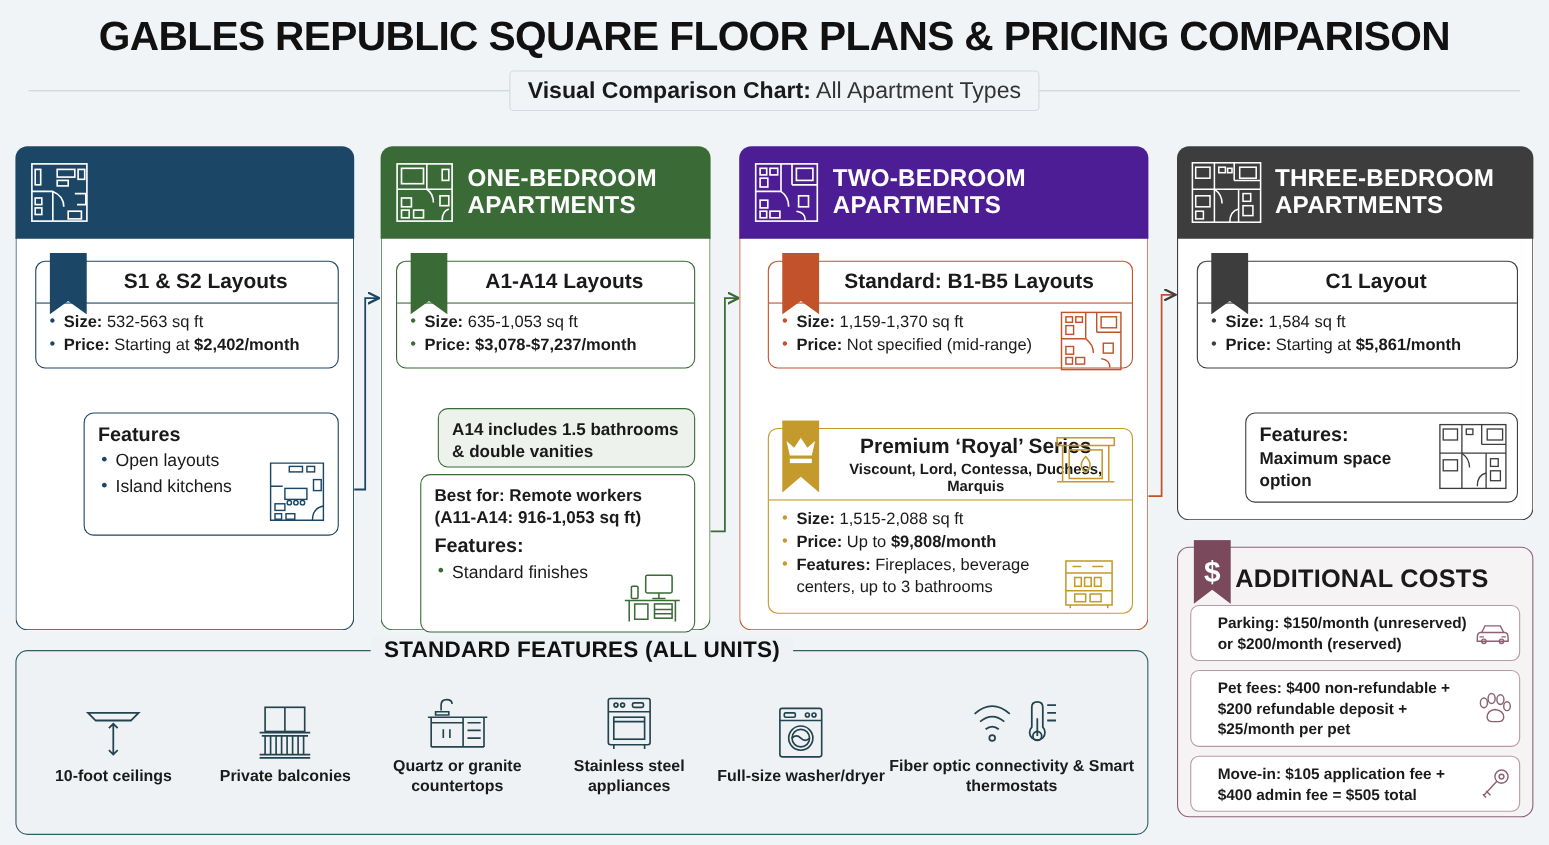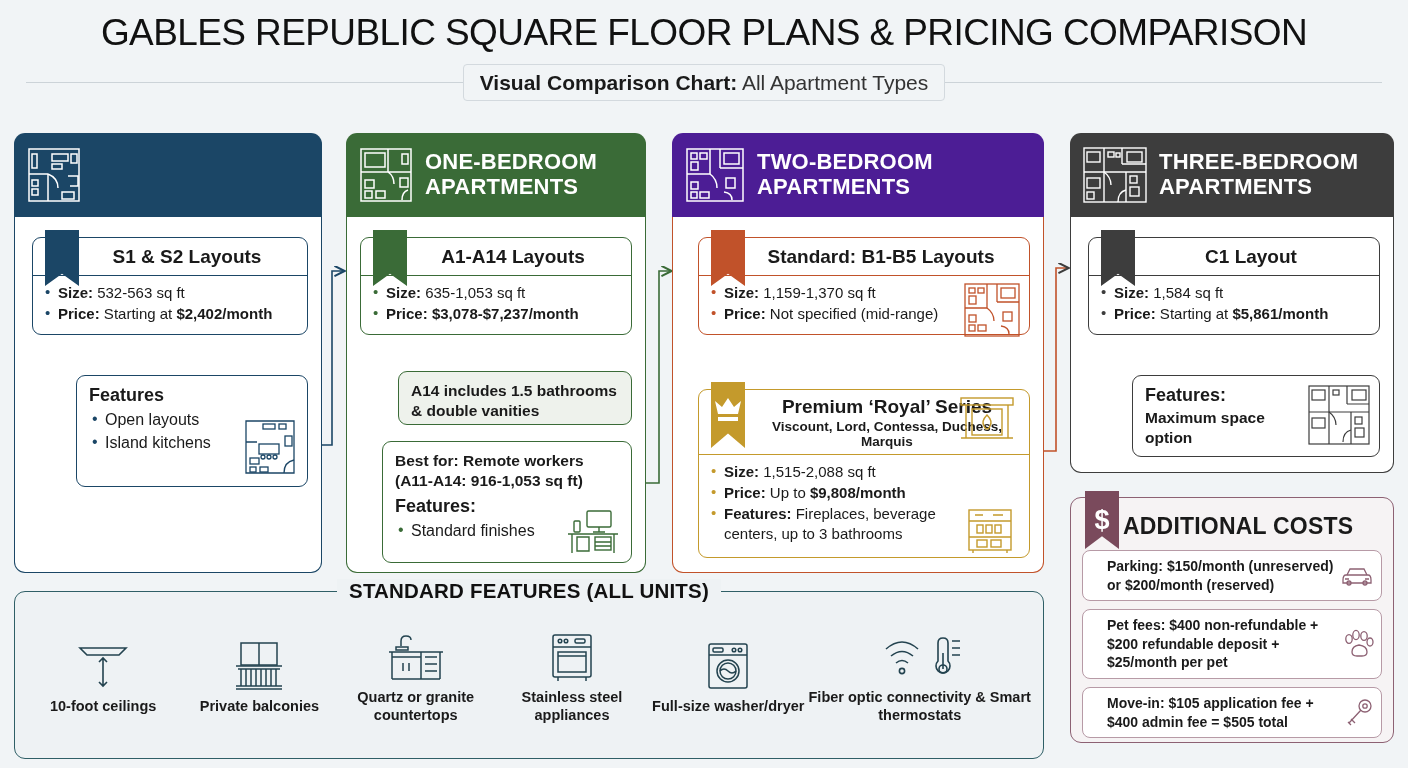--- a/index.html
+++ b/index.html
@@ -8,21 +8,21 @@
     background: #f1f4f6;
     font-family: "Liberation Sans", sans-serif;
     color: #1a1a1a;
     overflow: hidden;
     position: relative;
   }
 
   
   .page-head { padding: 14px 20px 0; text-align: center; }
   .main-title {
-    font-size: 37px; font-weight: normal; letter-spacing: -0.6px;
+    font-size: 37px; font-weight: bold; letter-spacing: -0.6px;
     color: #111; text-transform: uppercase; line-height: 1.05;
     white-space: nowrap;
   }
   .sub-wrap { position: relative; margin-top: 11px; height: 36px; }
   .sub-rule {
     position: absolute; top: 50%; left: 6px; right: 6px; height: 1px;
     background: #ccd3d8;
   }
   .subtitle {
     position: relative; display: inline-block;
@@ -311,21 +311,21 @@
           <li><span class="lbl">Size:</span><span> 635-1,053 sq ft</span></li>
           <li><span class="lbl">Price:</span><span> </span><span class="lbl">$3,078-$7,237/month</span></li>
         </ul>
       </div>
     </div>
 
     <div class="pbox tint" style="left:52px; right:14px; top:238px; height:54px;">
       <p style="font-weight:bold;">A14 includes 1.5 bathrooms &amp; double vanities</p>
     </div>
 
-    <div class="pbox" style="left:36px; right:14px; top:308px; height:122px;">
+    <div class="pbox" style="left:36px; right:14px; top:298px; height:144px;">
       <p style="font-weight:bold;">Best for: Remote workers</p>
       <p style="font-weight:bold;">(A11-A14: 916-1,053 sq ft)</p>
       <h4 style="margin-top:5px;">Features:</h4>
       <ul class="bul2">
         <li>Standard finishes</li>
       </ul>
       <span class="mini-ico" style="right:10px; bottom:6px;">
         <svg width="56" height="48" viewBox="0 0 56 48">
             <g fill="none" stroke="#3a6b37" stroke-width="1.4">
           <rect x="22" y="3" width="24" height="16" rx="1.5"></rect>

